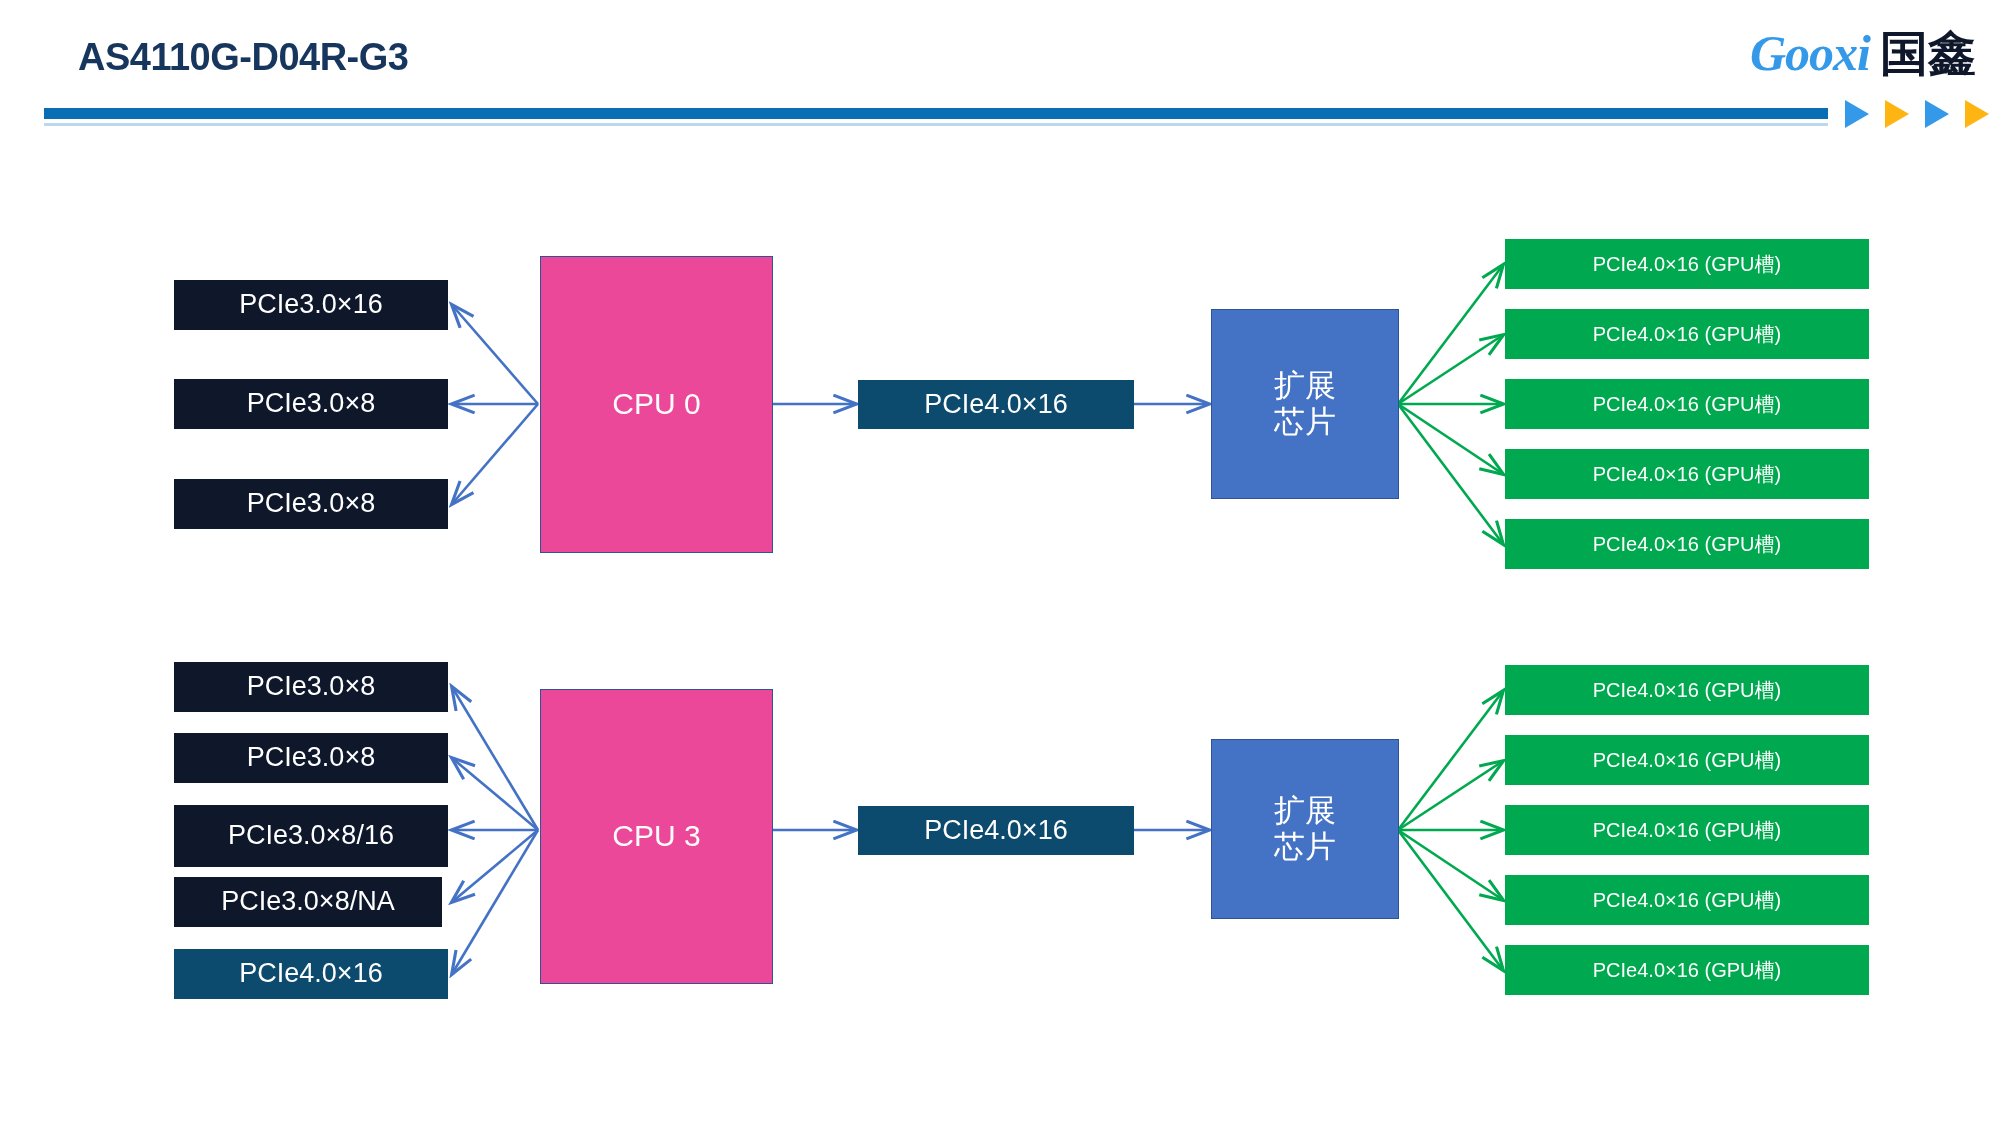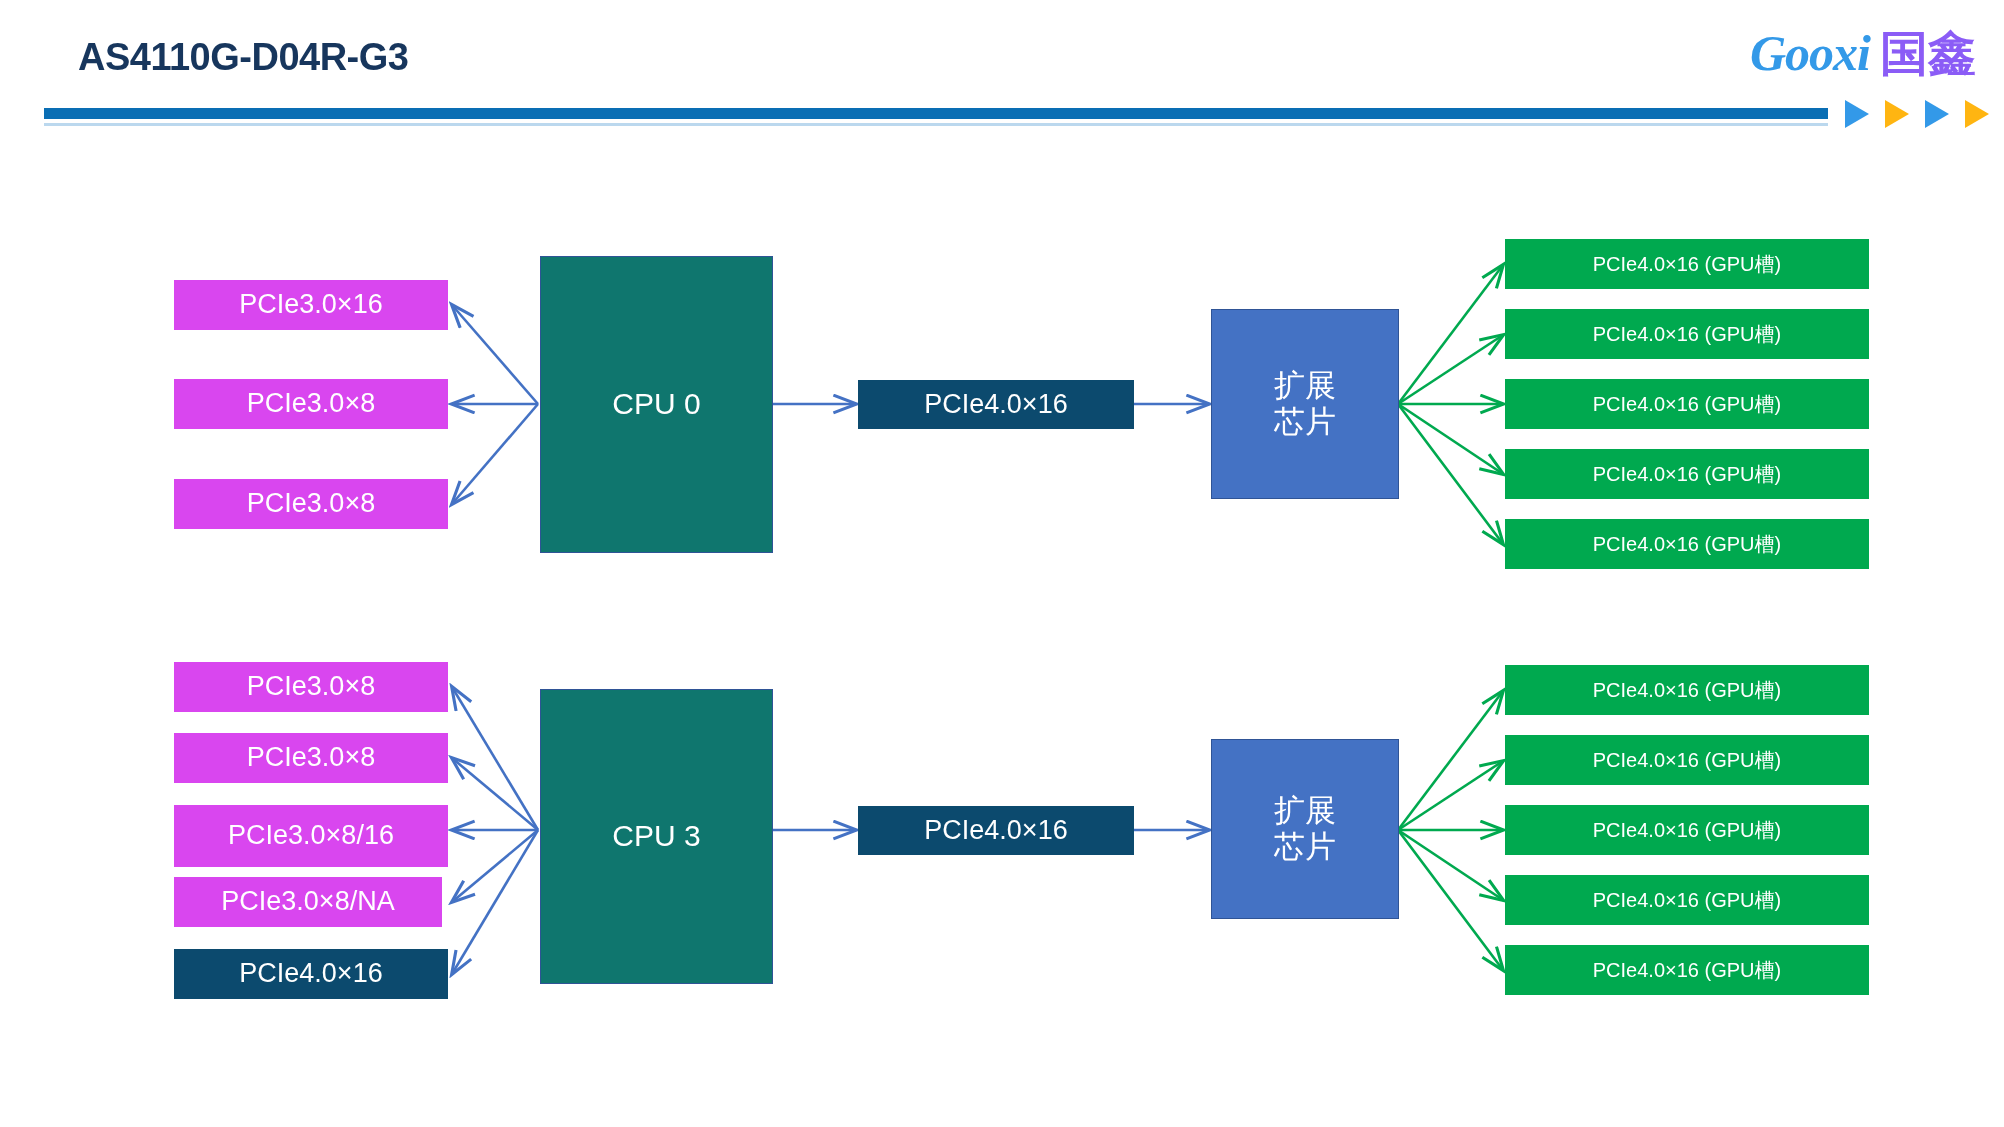--- a/index.html
+++ b/index.html
@@ -45,21 +45,21 @@
     font-weight: bold;
     color: #3399E8;
     font-style: italic;
     letter-spacing: -1px;
     margin-top: 38px;
   }
   #brand-cjk {
     font-family: "DejaVu Sans", sans-serif;
     font-size: 48px;
     font-weight: bold;
-    color: #8b5cf6;
+    color: #0f172a;
     margin-left: 10px;
   }
   #header-rule-main {
     position: absolute;
     left: 44px;
     top: 108px;
     width: 1784px;
     height: 11px;
     background: #0A6EB4;
   }
@@ -106,24 +106,24 @@
     box-sizing: border-box;
     display: flex;
     align-items: center;
     justify-content: center;
     color: #ffffff;
     font-size: 27px;
     line-height: 1.15;
     text-align: center;
     white-space: nowrap;
   }
-  .node.cyan   { background: #d946ef; justify-content: center; }
+  .node.cyan   { background: #0f172a; justify-content: center; }
   .node.teal   { background: #0c4a6e; }
   .node.green  { background: #00A94F; }
-  .node.cpu    { background: #0f766e; border: 1px solid #2F5496; }
+  .node.cpu    { background: #ec4899; border: 1px solid #2F5496; }
   .node.chip   { background: #4472C4; border: 1px solid #2F5496; }
   .node.chip .chip-label { display: block; }
   .node.cpu, .node.chip { font-size: 30px; }
   .node.chip { font-family: "DejaVu Sans", sans-serif; font-size: 31px; }
   .node.green { font-size: 20px; }
 </style>
 </head>
 <body>
 
 <div id="header">

